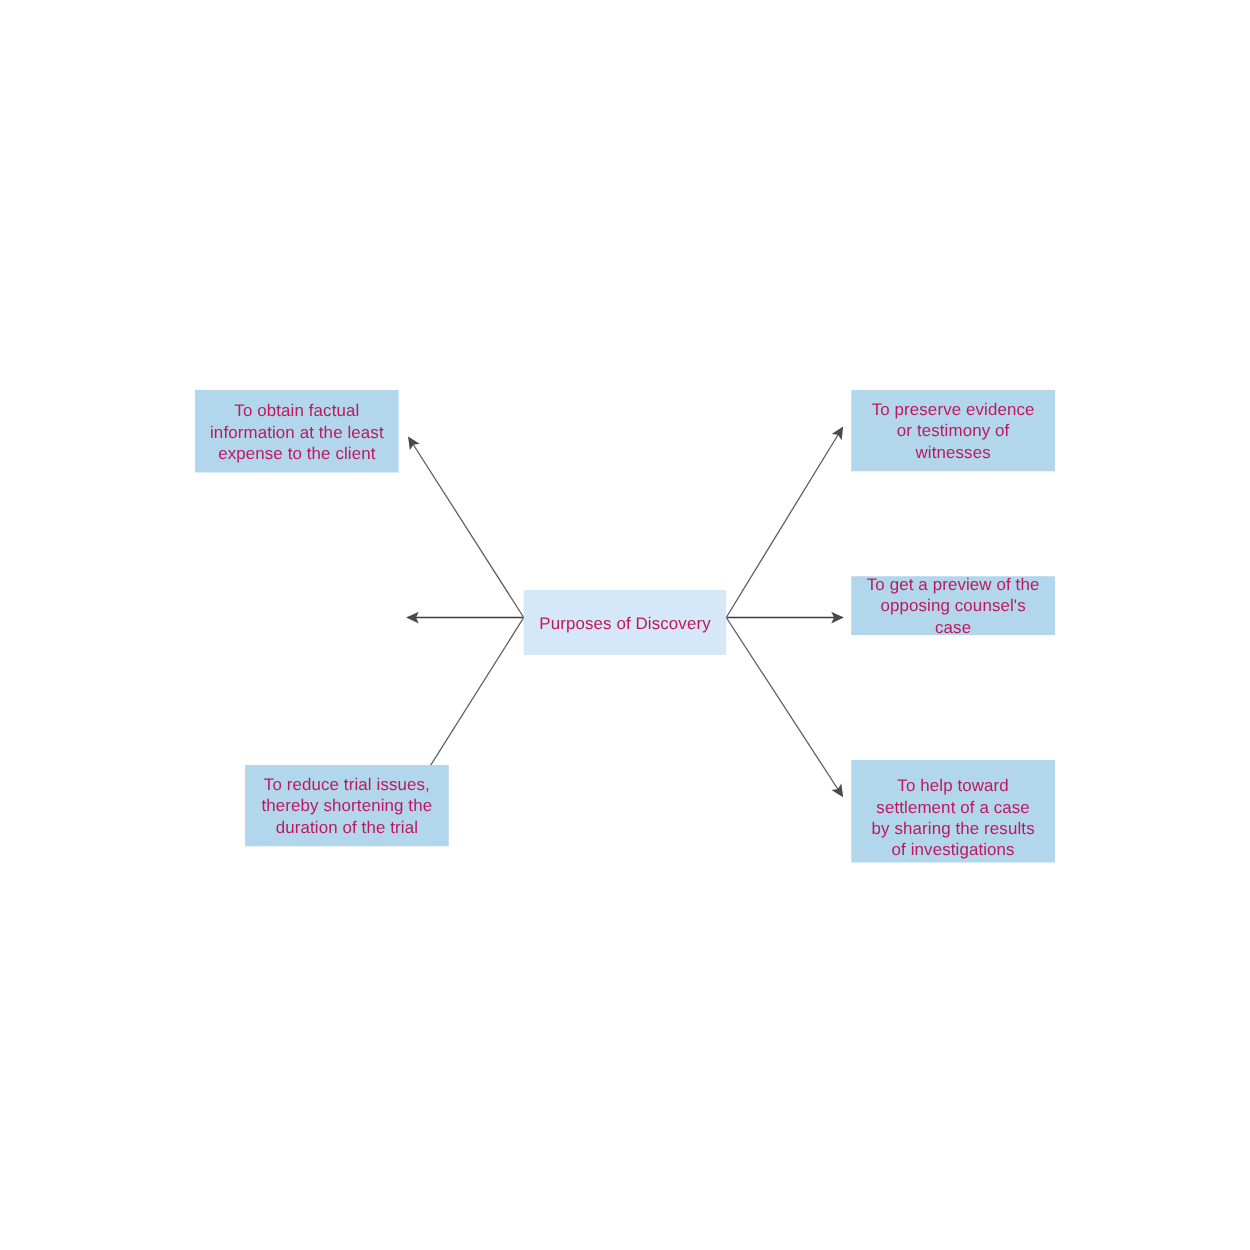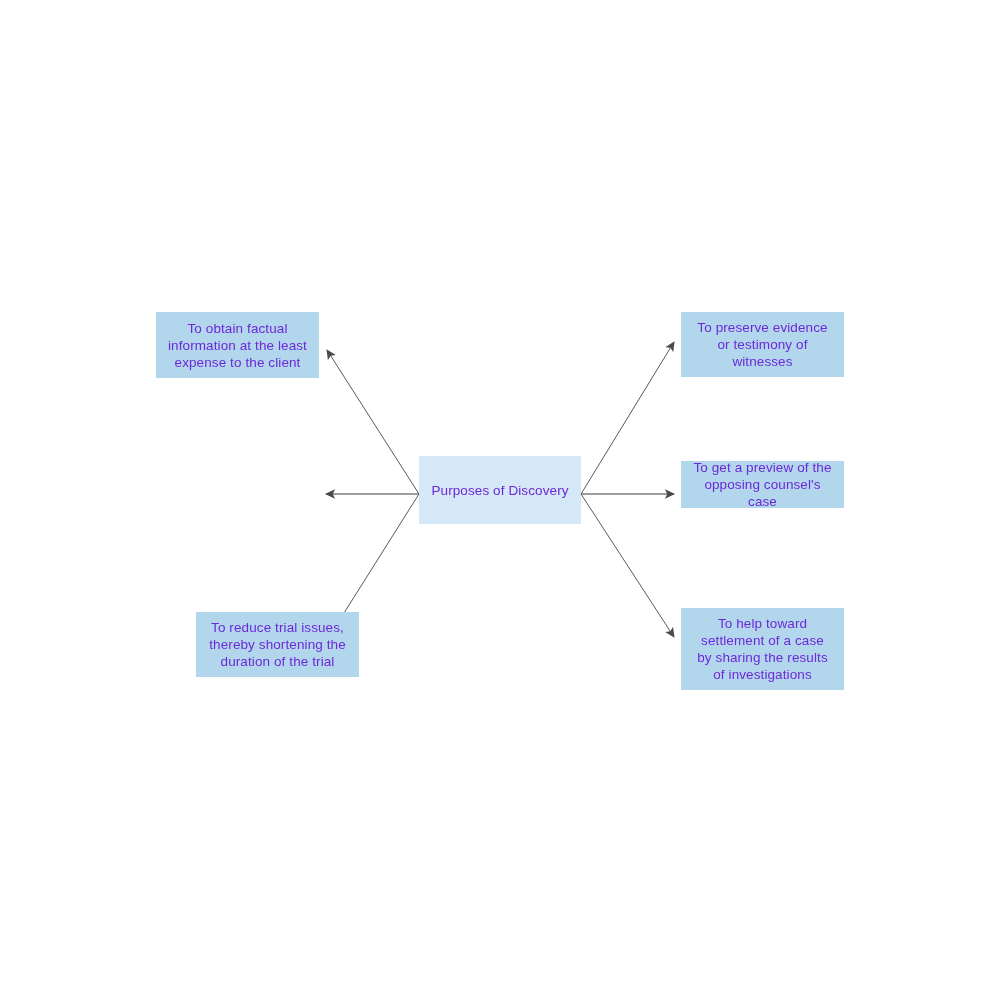--- a/index.html
+++ b/index.html
@@ -25,21 +25,21 @@
     width: 1000px;
     height: 1000px;
   }
   .node {
     position: absolute;
     box-sizing: border-box;
     display: flex;
     align-items: center;
     justify-content: center;
     text-align: center;
-    color: #6d28d9;
+    color: #be185d;
     font-size: 13.5px;
     line-height: 17px;
     letter-spacing: 0.1px;
     padding: 2px 6px;
     z-index: 2;
   }
   .node-leaf {
     background: #b2d7ed;
   }
   .node-center {
@@ -65,21 +65,21 @@
 
     <line x1="419" y1="494" x2="327" y2="350" stroke="#555b5e" stroke-width="1" marker-end="url(#ah)"></line>
     <line x1="419" y1="494" x2="326" y2="494" stroke="#3c3c3c" stroke-width="1.2" marker-end="url(#ah)"></line>
     <line x1="419" y1="494" x2="327" y2="640" stroke="#555b5e" stroke-width="1" marker-end="url(#ah)"></line>
 
     <line x1="581" y1="494" x2="674" y2="342" stroke="#555b5e" stroke-width="1" marker-end="url(#ah)"></line>
     <line x1="581" y1="494" x2="674" y2="494" stroke="#3c3c3c" stroke-width="1.2" marker-end="url(#ah)"></line>
     <line x1="581" y1="494" x2="674" y2="637" stroke="#555b5e" stroke-width="1" marker-end="url(#ah)"></line>
   </svg>
 
-  <div class="node node-center" style="left:419px; top:456px; width:162px; height:68px;justify-content:flex-end;">
+  <div class="node node-center" style="left:419px; top:472px; width:162px; height:52px;justify-content:flex-end;">
     <span class="node-label">Purposes of Discovery</span>
   </div>
 
   <div class="node node-leaf" style="left:156px; top:312px; width:163px; height:66px;">
     <span class="node-label">To obtain factual
 information at the least
 expense to the client</span>
   </div>
 
 
@@ -94,20 +94,20 @@
 or testimony of
 witnesses</span>
   </div>
 
   <div class="node node-leaf" style="left:681px; top:461px; width:163px; height:47px;">
     <span class="node-label">To get a preview of the
 opposing counsel's
 case</span>
   </div>
 
-  <div class="node node-leaf" style="left:681px; top:608px; width:163px; height:82px;">
+  <div class="node node-leaf" style="left:681px; top:608px; width:163px; height:82px;align-items:flex-end;">
     <span class="node-label">To help toward
 settlement of a case
 by sharing the results
 of investigations</span>
   </div>
 
 </div>
 
 </body></html>

